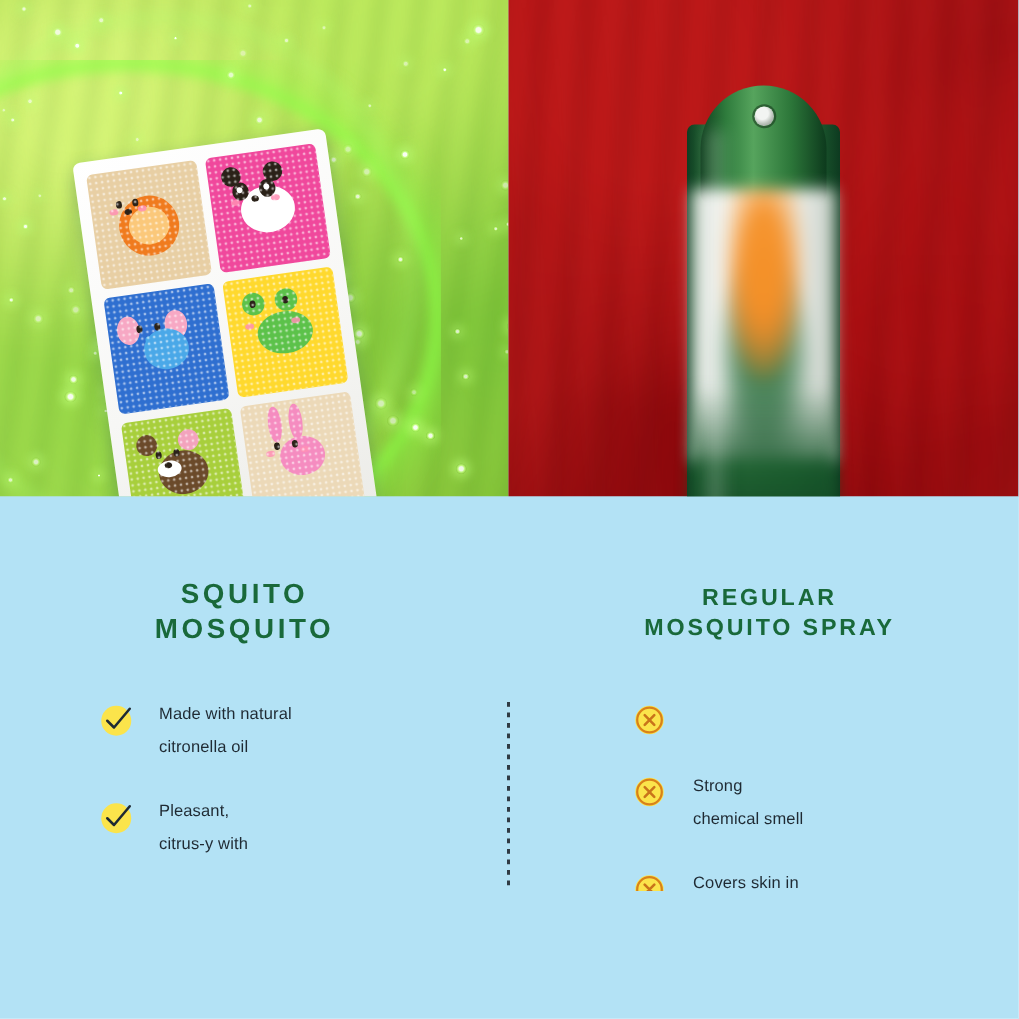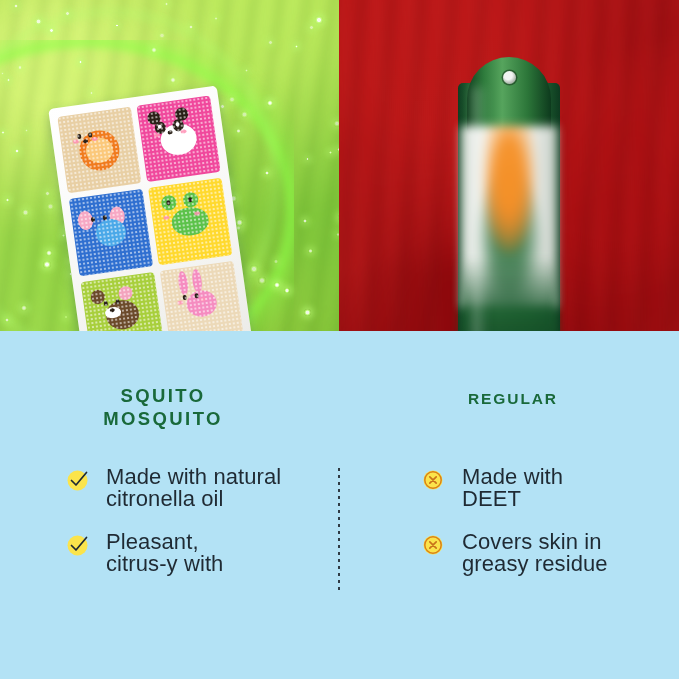--- a/index.html
+++ b/index.html
@@ -182,21 +182,21 @@
 
   .col{position:absolute;top:135px;}
   .col-left{left:66px;width:250px;}
   .col-right{left:422px;width:250px;}
 
   .row{position:relative;display:flex;align-items:flex-start;margin-bottom:22px;}
   .badge{position:relative;width:24px;height:24px;flex:0 0 24px;margin-top:2px;}
   .badge svg{display:block;overflow:visible;}
   .row-text{
     margin-left:16px;
-    color:#1f2a33;font-size:22px;line-height:21.5px;
+    color:#1f2a33;font-size:11px;line-height:21.5px;
     white-space:pre-line;
     letter-spacing:.1px;
   }
 </style>
 </head>
 <body>
 
 <div id="page">
 
   <div class="photo-band">
@@ -387,20 +387,21 @@
   <div class="lower">
 
     <div class="head-left">
       <div>SQUITO</div>
       <div>MOSQUITO</div>
     </div>
 
 
     <div class="head-right">
       <div>REGULAR</div>
+      <div>MOSQUITO SPRAY</div>
     </div>
 
     <div class="divider"></div>
 
     <div class="col col-left">
       <div class="row">
         <div class="badge">
           <svg width="24" height="24" viewBox="0 0 24 24">
             <circle cx="11.5" cy="12.5" r="10" fill="#fbe44b"></circle>
             <path d="M5.5 12.5 L10 17 L20.5 4.5" fill="none" stroke="#1f2a33" stroke-width="1.7" stroke-linecap="round" stroke-linejoin="round"></path>
@@ -423,30 +424,39 @@
 
     <div class="col col-right">
       <div class="row">
         <div class="badge">
           <svg width="24" height="24" viewBox="0 0 24 24">
             <circle cx="11" cy="12" r="9.5" fill="#fbe44b"></circle>
             <circle cx="11" cy="12" r="8.2" fill="none" stroke="#d8811a" stroke-width="1.5"></circle>
             <path d="M7.8 8.8 L14.2 15.2 M14.2 8.8 L7.8 15.2" fill="none" stroke="#c9741a" stroke-width="1.7" stroke-linecap="round"></path>
           </svg>
         </div>
-        <div class="row-text">Made with
-DEET</div>
       </div>
       <div class="row">
         <div class="badge">
           <svg width="24" height="24" viewBox="0 0 24 24">
             <circle cx="11" cy="12" r="9.5" fill="#fbe44b"></circle>
             <circle cx="11" cy="12" r="8.2" fill="none" stroke="#d8811a" stroke-width="1.5"></circle>
             <path d="M7.8 8.8 L14.2 15.2 M14.2 8.8 L7.8 15.2" fill="none" stroke="#c9741a" stroke-width="1.7" stroke-linecap="round"></path>
           </svg>
         </div>
+        <div class="row-text">Strong
+chemical smell</div>
+      </div>
+      <div class="row">
+        <div class="badge">
+          <svg width="24" height="24" viewBox="0 0 24 24">
+            <circle cx="11" cy="12" r="9.5" fill="#fbe44b"></circle>
+            <circle cx="11" cy="12" r="8.2" fill="none" stroke="#d8811a" stroke-width="1.5"></circle>
+            <path d="M7.8 8.8 L14.2 15.2 M14.2 8.8 L7.8 15.2" fill="none" stroke="#c9741a" stroke-width="1.7" stroke-linecap="round"></path>
+          </svg>
+        </div>
         <div class="row-text">Covers skin in
 greasy residue</div>
       </div>
     </div>
 
   </div>
 </div>
 
 </body></html>

